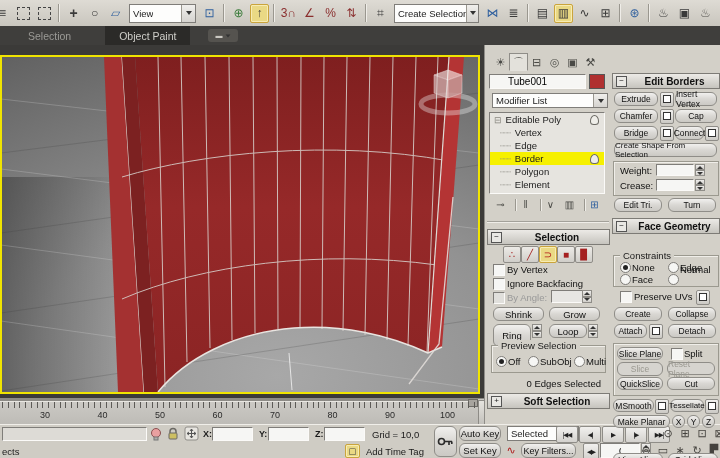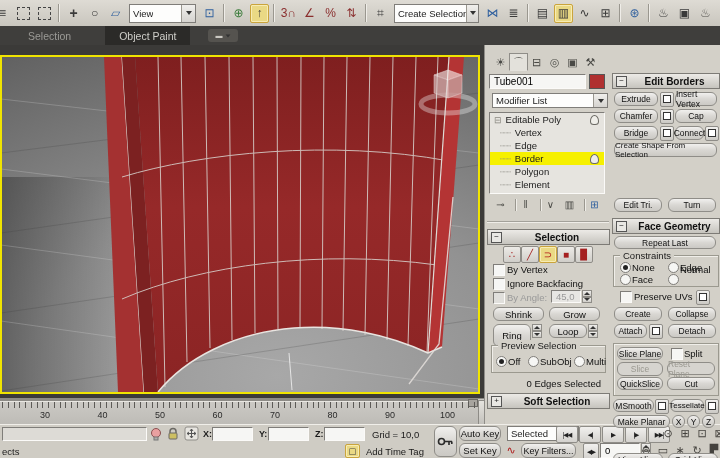--- a/index.html
+++ b/index.html
@@ -30,21 +30,21 @@
   #ruler-groove{position:absolute;left:0;top:0;width:478px;height:2px;background:#8d8b86;border-bottom:1px solid #e9e7e2;}
   #ruler-handle{position:absolute;left:468px;top:0;width:8px;height:6px;background:#a7a49e;border:1px solid #6d6b66;}
   #ruler-cap{position:absolute;left:478px;top:1px;width:5px;height:24px;background:linear-gradient(#e6e4df,#c2c0bb);border:1px solid #8d8b86;}
   
   #statusbar{position:absolute;left:0;top:424px;width:720px;height:34px;background:#cfccc4;border-top:1px solid #f0eee9;}
   .sunken{position:absolute;background:#f6f6f4;border:1px solid;border-color:#7f7d79 #fbfaf8 #fbfaf8 #7f7d79;box-sizing:border-box;}
   .flat-lbl{position:absolute;font-size:9.5px;color:#1a1a1a;}
   .btn{position:absolute;display:flex;align-items:center;justify-content:center;background:linear-gradient(#f1f0ee,#d9d7d3 50%,#cbc9c4);border:1px solid #8f8d88;border-radius:6px;font-size:9.5px;box-sizing:border-box;color:#111;}
   .btn.dis{color:#9a9890;background:#d6d4cf;}
   .btn.sm{font-size:8.5px;}
-  input.fld{position:absolute;background:#f6f6f4;border:1px solid;border-color:#7f7d79 #fbfaf8 #fbfaf8 #7f7d79;box-sizing:border-box;font-family:"Liberation Sans",sans-serif;font-size:9.5px;padding:0 4px;margin:0;}
+  input.fld{position:absolute;background:#f6f6f4;border:1px solid;border-color:#7f7d79 #fbfaf8 #fbfaf8 #7f7d79;box-sizing:border-box;font-family:"Liberation Sans",sans-serif;font-size:9.5px;padding:0 18px;margin:0;}
   input.fld:disabled{color:#999;background:#e7e6e3;}
   .spin{position:absolute;width:10px;display:flex;flex-direction:column;}
   .spin span{flex:1;background:linear-gradient(#eeedeb,#cfcdc8);border:1px solid #8f8d88;display:flex;align-items:center;justify-content:center;}
   .spin .u::after{content:"";border-left:3px solid transparent;border-right:3px solid transparent;border-bottom:3px solid #333;}
   .spin .d::after{content:"";border-left:3px solid transparent;border-right:3px solid transparent;border-top:3px solid #333;}
   
   #cp-left{position:absolute;left:484px;top:45px;width:126px;height:379px;background:#d3d0c8;border-left:1px solid #8f8d88;}
   #cp-right{position:absolute;left:610px;top:45px;width:110px;height:379px;background:#d3d0c8;}
   .cp-tab{position:absolute;top:8px;width:17px;height:16px;display:flex;align-items:center;justify-content:center;font-size:11px;color:#4a4a46;border:1px solid transparent;}
   .cp-tab.active{background:#e3e1db;border:1px solid #8f8d88;border-bottom-color:#e3e1db;}
@@ -459,28 +459,41 @@
     <div class="sbox" style="left:50px;top:47px"></div>
     <div class="btn sm" style="left:65px;top:47px;width:42px;height:14px">Insert Vertex</div>
     <div class="btn sm" style="left:4px;top:64px;width:44px;height:14px">Chamfer</div>
     <div class="sbox" style="left:50px;top:64px"></div>
     <div class="btn sm" style="left:65px;top:64px;width:42px;height:14px">Cap</div>
     <div class="btn sm" style="left:4px;top:81px;width:44px;height:14px">Bridge</div>
     <div class="sbox" style="left:50px;top:81px"></div>
     <div class="btn sm" style="left:65px;top:81px;width:29px;height:14px">Connect</div>
     <div class="sbox" style="left:95px;top:81px"></div>
     <div class="btn sm" style="left:4px;top:98px;width:103px;height:14px;font-size:8px">Create Shape From Selection</div>
+    <div class="grp" style="left:3px;top:116px;width:104px;height:33px">
+      <div class="lbl" style="left:6px;top:3px">Weight:</div>
+      <input class="fld" style="left: 42px; top: 2px; width: 38px; height: 12px;">
+      <div class="spin" style="left:81px;top:2px;height:12px">
+          <span class="u"></span>
+          <span class="d"></span>
+        </div>
+      <div class="lbl" style="left:6px;top:18px">Crease:</div>
+      <input class="fld" style="left: 42px; top: 17px; width: 38px; height: 12px;">
+      <div class="spin" style="left:81px;top:17px;height:12px">
+          <span class="u"></span>
+          <span class="d"></span>
+        </div>
+    </div>
     <div class="btn sm" style="left:4px;top:153px;width:48px;height:14px">Edit Tri.</div>
     <div class="btn sm" style="left:58px;top:153px;width:48px;height:14px">Turn</div>
 
     <div class="roll" style="left:2px;top:173px;width:106px">
         <span class="pm">−</span>
         <span class="ttl">Face Geometry</span>
       </div>
-    <div class="btn sm" style="left:4px;top:191px;width:102px;height:13px">Repeat Last</div>
     <div class="grp" style="left:3px;top:210px;width:104px;height:30px">
       <div class="grp-lbl">Constraints</div>
       <div class="rad on" style="left:6px;top:6px"></div>
       <div class="lbl" style="left:18px;top:6px">None</div>
       <div class="rad" style="left:54px;top:6px"></div>
       <div class="lbl" style="left:66px;top:6px">Edge</div>
       <div class="rad" style="left:6px;top:18px"></div>
       <div class="lbl" style="left:18px;top:18px">Face</div>
       <div class="rad" style="left:54px;top:18px"></div>
       <div class="lbl" style="left:66px;top:8px">Normal</div>

